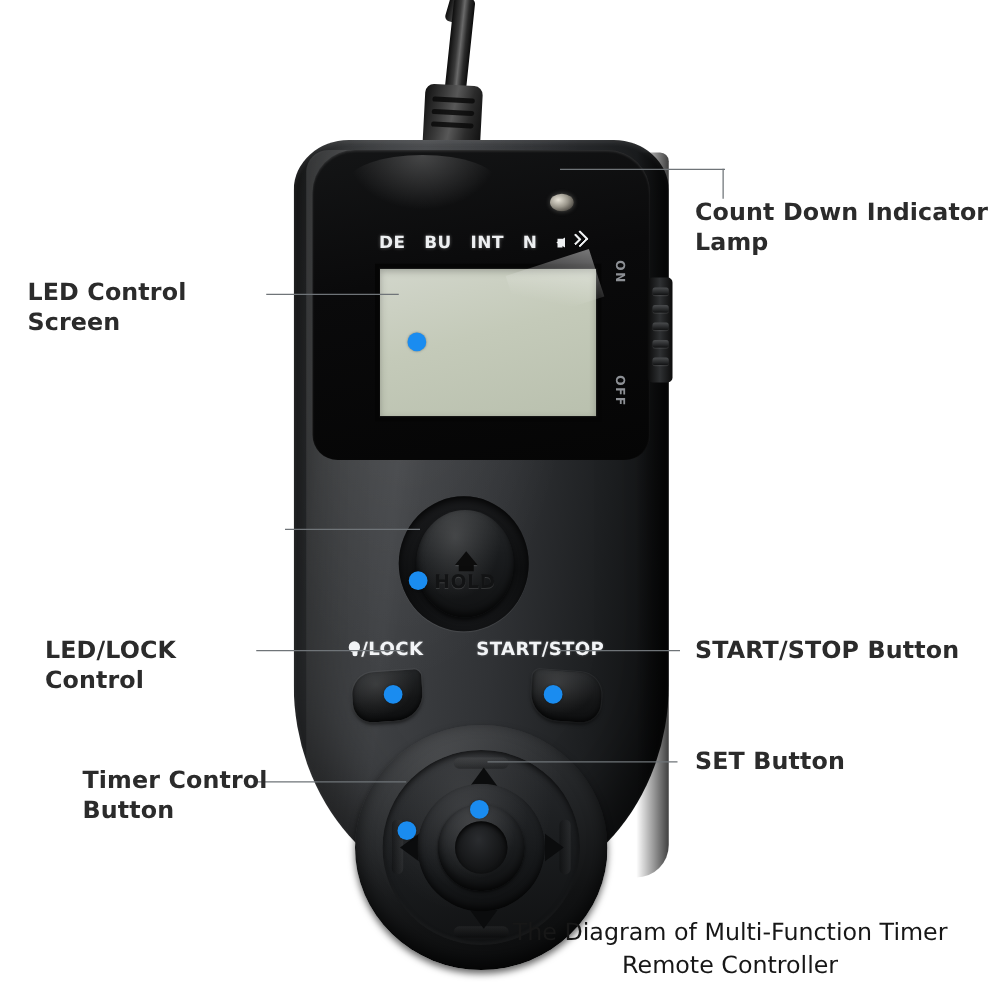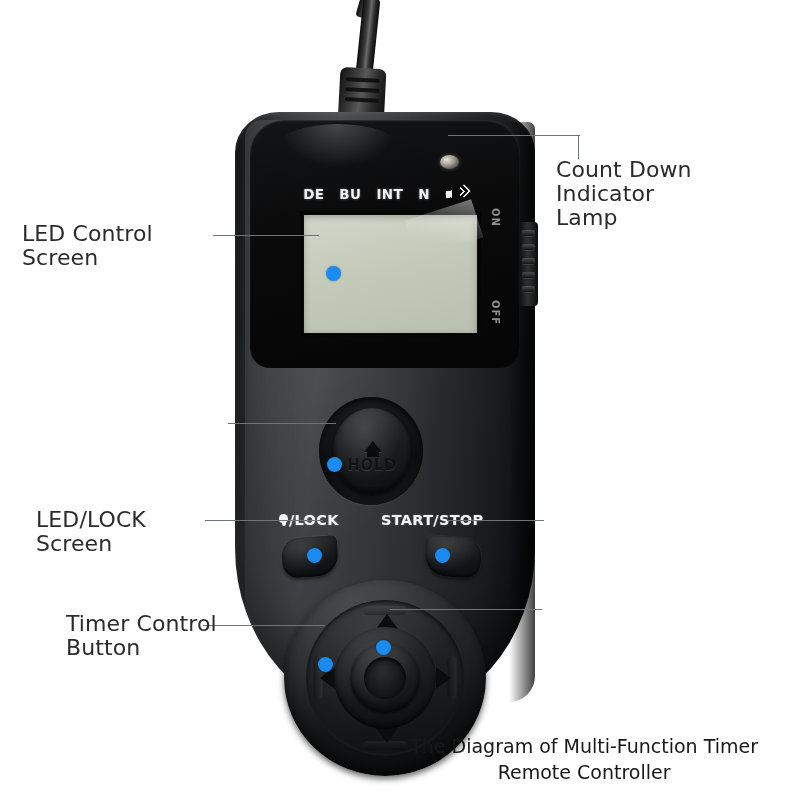--- a/index.html
+++ b/index.html
@@ -9,24 +9,25 @@
     font-family:"DejaVu Sans","Liberation Sans",sans-serif;
     overflow:hidden;
     position:relative;
   }
   #stage{position:absolute;left:0;top:0;width:800px;height:800px;}
 
   
   .anno{
     position:absolute;
     color:#2b2b2b;
-    font-size:22px;
+    font-size:19px;
     line-height:24px;
     white-space:pre-line;
     letter-spacing:.1px;
+    font-weight:bold;
   }
   .anno.left{text-align:left;}
   .anno.right{text-align:left;}
 
   
   .lead{position:absolute;background:#6f7478;height:1.4px;}
   .lead.v{width:1.4px;height:auto;}
 
   
   #caption{
@@ -361,23 +362,25 @@
   <div class="lead" style="left:203px;top:625px;width:122px;"></div>
 
   <div class="lead" style="left:390px;top:609px;width:152px;"></div>
 
   <div class="anno right" style="left:556px;top:158px;width:240px;">Count Down Indicator
 Lamp</div>
 
   <div class="anno left" style="left:22px;top:222px;width:200px;">LED Control Screen</div>
 
 
-  <div class="anno left" style="left:36px;top:508px;width:180px;">LED/LOCK Screen</div>
-
+  <div class="anno left" style="left:36px;top:508px;width:180px;">LED/LOCK Control</div>
+
+  <div class="anno right" style="left:556px;top:508px;width:230px;">START/STOP Button</div>
 
   <div class="anno left" style="left:66px;top:612px;width:170px;">Timer Control
 Button</div>
 
+  <div class="anno right" style="left:556px;top:597px;width:180px;">SET Button</div>
 
   <div id="caption">The Diagram of Multi-Function Timer
 Remote Controller</div>
 
 </div>
 
 </body></html>

